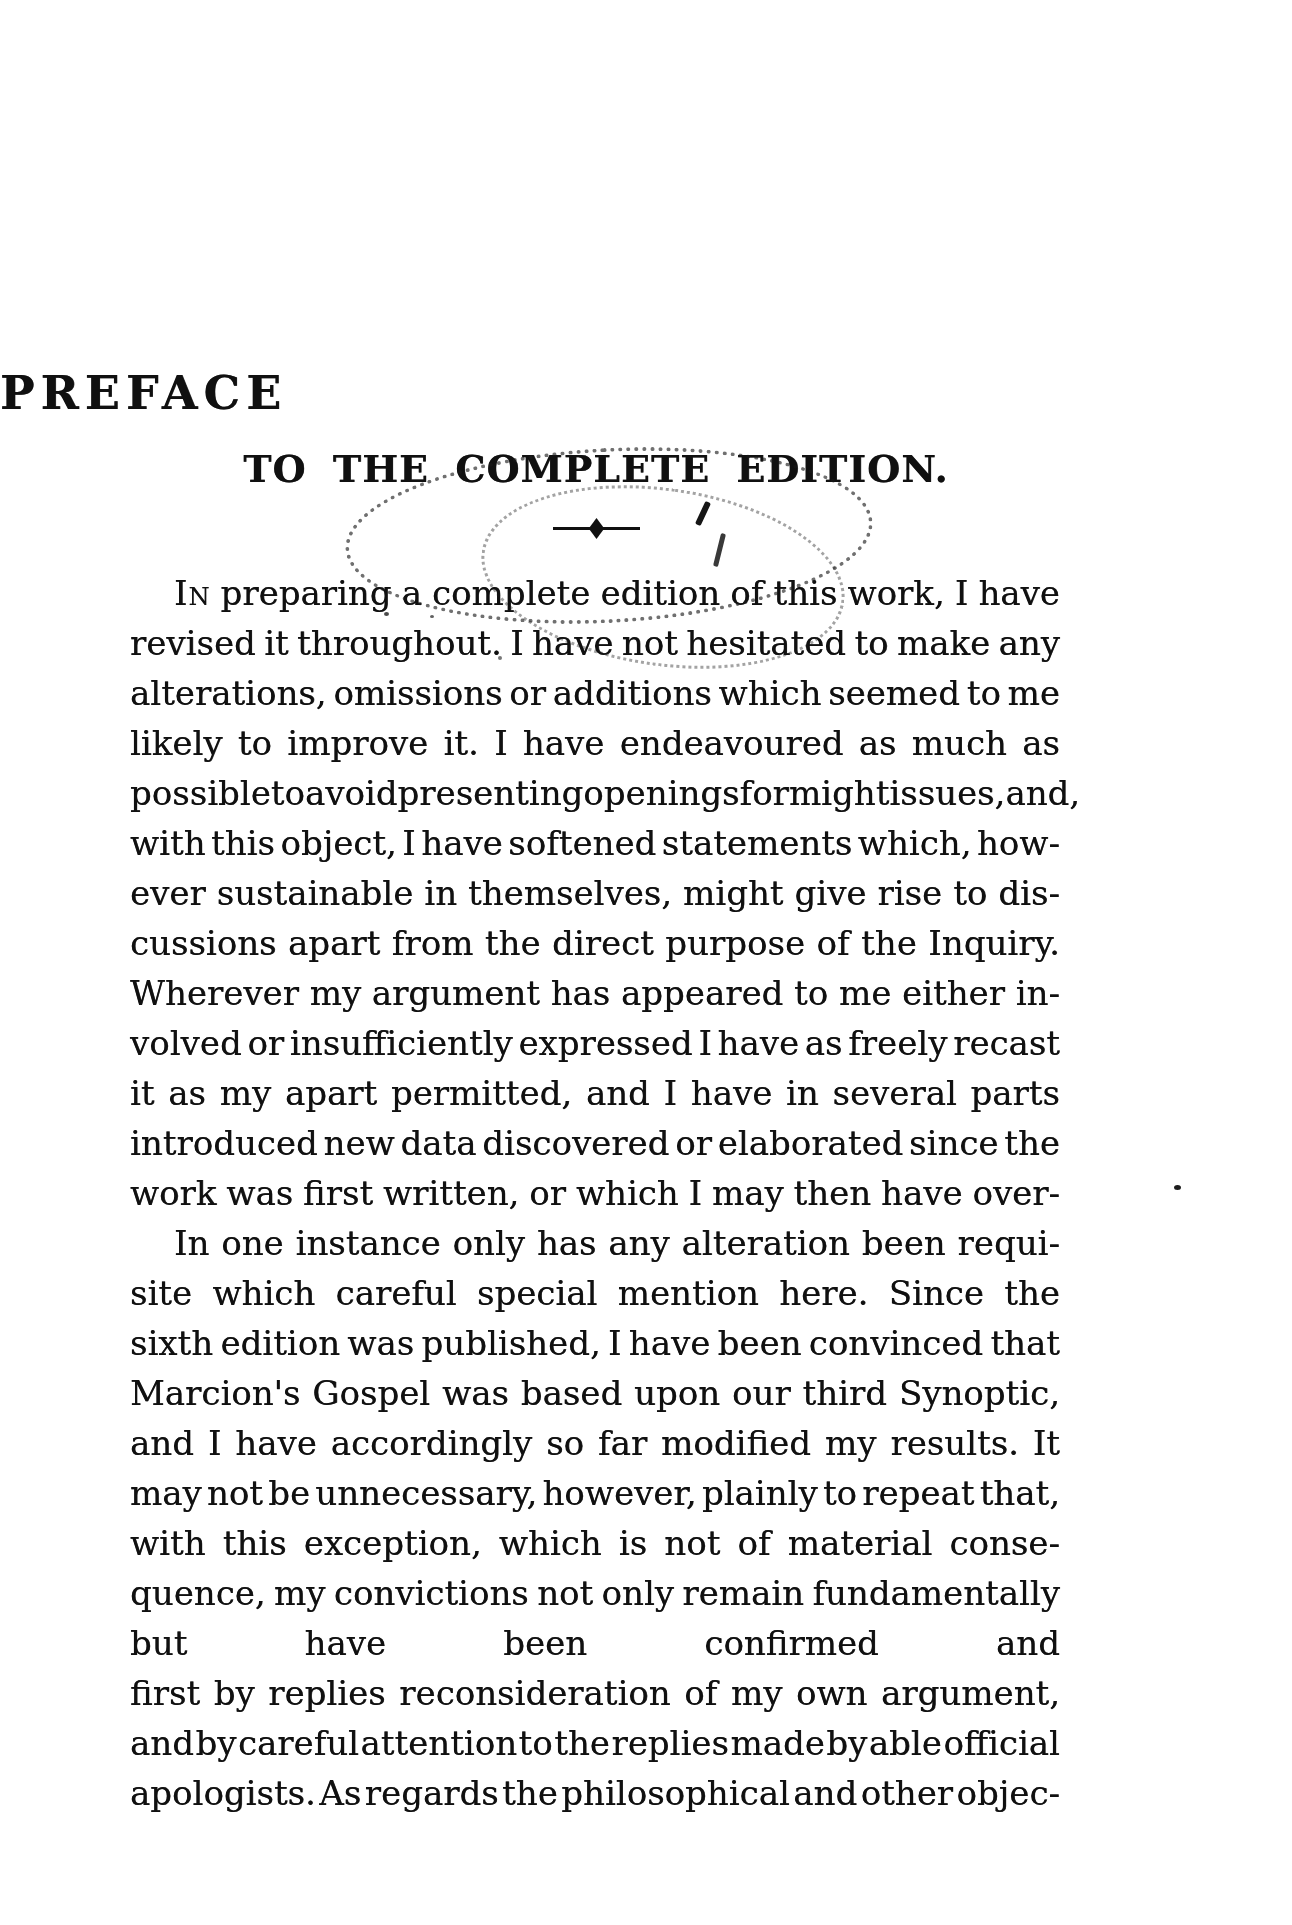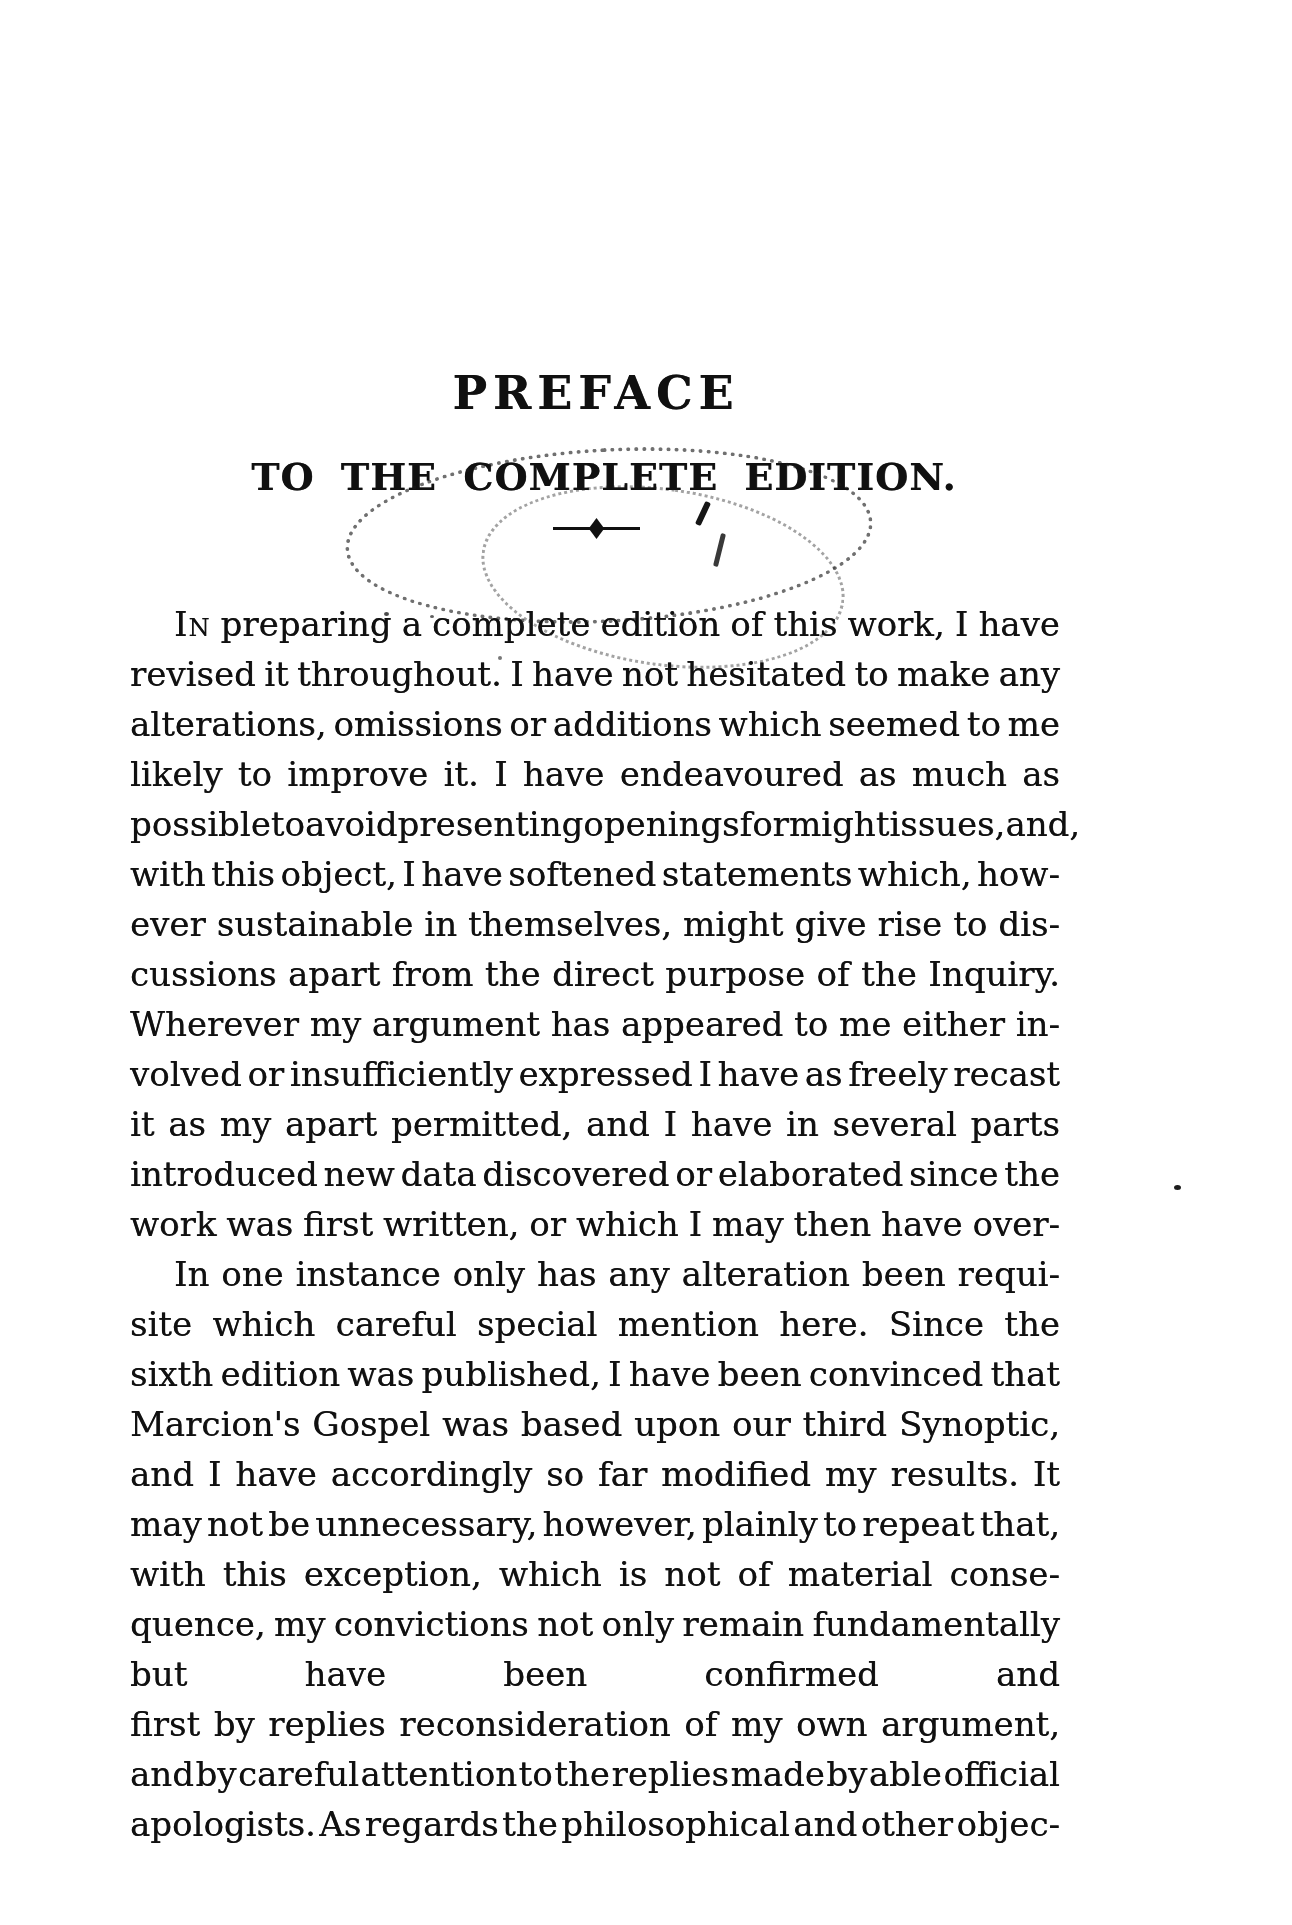--- a/index.html
+++ b/index.html
@@ -9,42 +9,41 @@
     background:#ffffff;
     overflow:hidden;
     font-family:"DejaVu Serif","Liberation Serif",serif;
     color:#101010;
     text-shadow:0.3px 0.3px 0.4px rgba(0,0,0,0.7);
   }
   
   .headwrap { position:absolute; left:0; top:0; width:1192px; }
   .title {
     position:absolute; top:366px; left:0; width:100%;
-    margin:0; text-align:center;
+    margin:0; 
     font-size:46px; font-weight:bold; letter-spacing:6px;
   }
   .subtitle {
     position:absolute; top:446px; left:0; width:100%;
-    margin:8px; text-align:center;
+    margin:0; text-align:center;
     font-size:38px; font-weight:bold; letter-spacing:1px; word-spacing:12px;
   }
   .divider-row {
     position:absolute; top:519px; left:0; width:100%; height:18px;
     display:flex; justify-content:center; align-items:center;
   }
   .dline { width:37px; height:3px; background:#101010; }
   .diamond {
     width:11px; height:11px; background:#101010;
     transform:scaleY(1.35) rotate(45deg); margin:0 1px;
   }
   
   .bodytext {
     position:absolute; left:130px; top:568px; width:930px;
     font-size:34px;
-    margin-top:31px;
   }
   .bline {
     display:flex; justify-content:space-between;
     height:50px; line-height:50px;
   }
   .bline.indent { padding-left:44px; }
   .lead .w:first-child { font-variant:small-caps; letter-spacing:1px; }
   .w { display:inline-block; }
   
   .stain {

